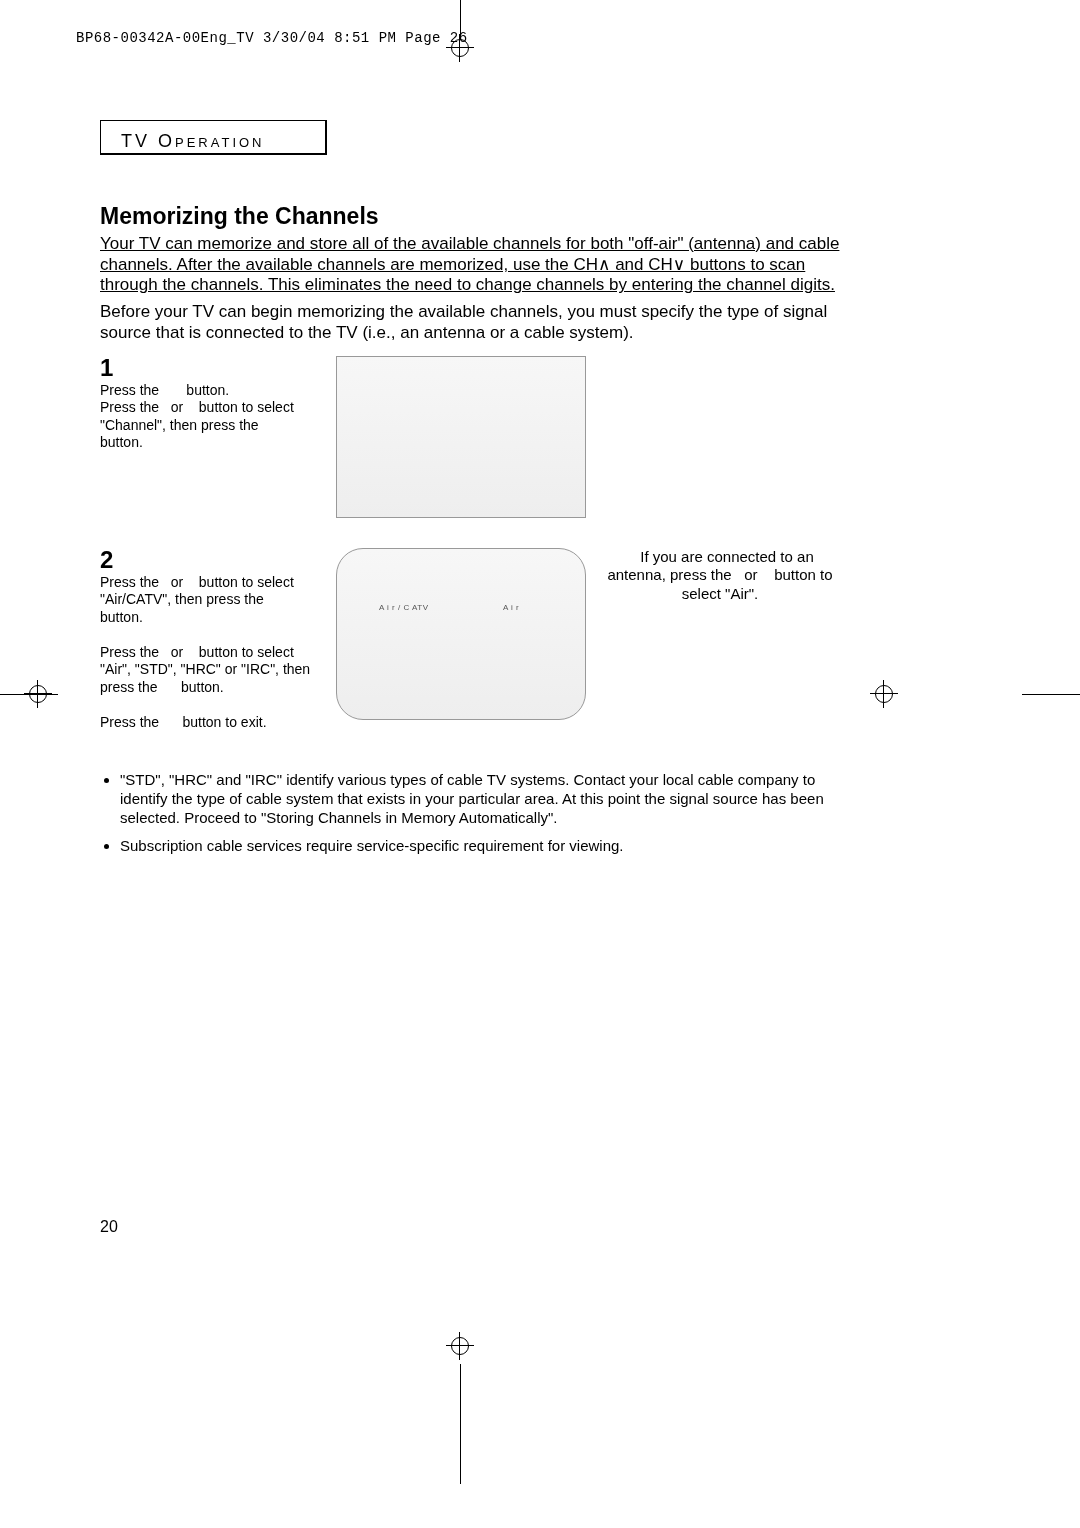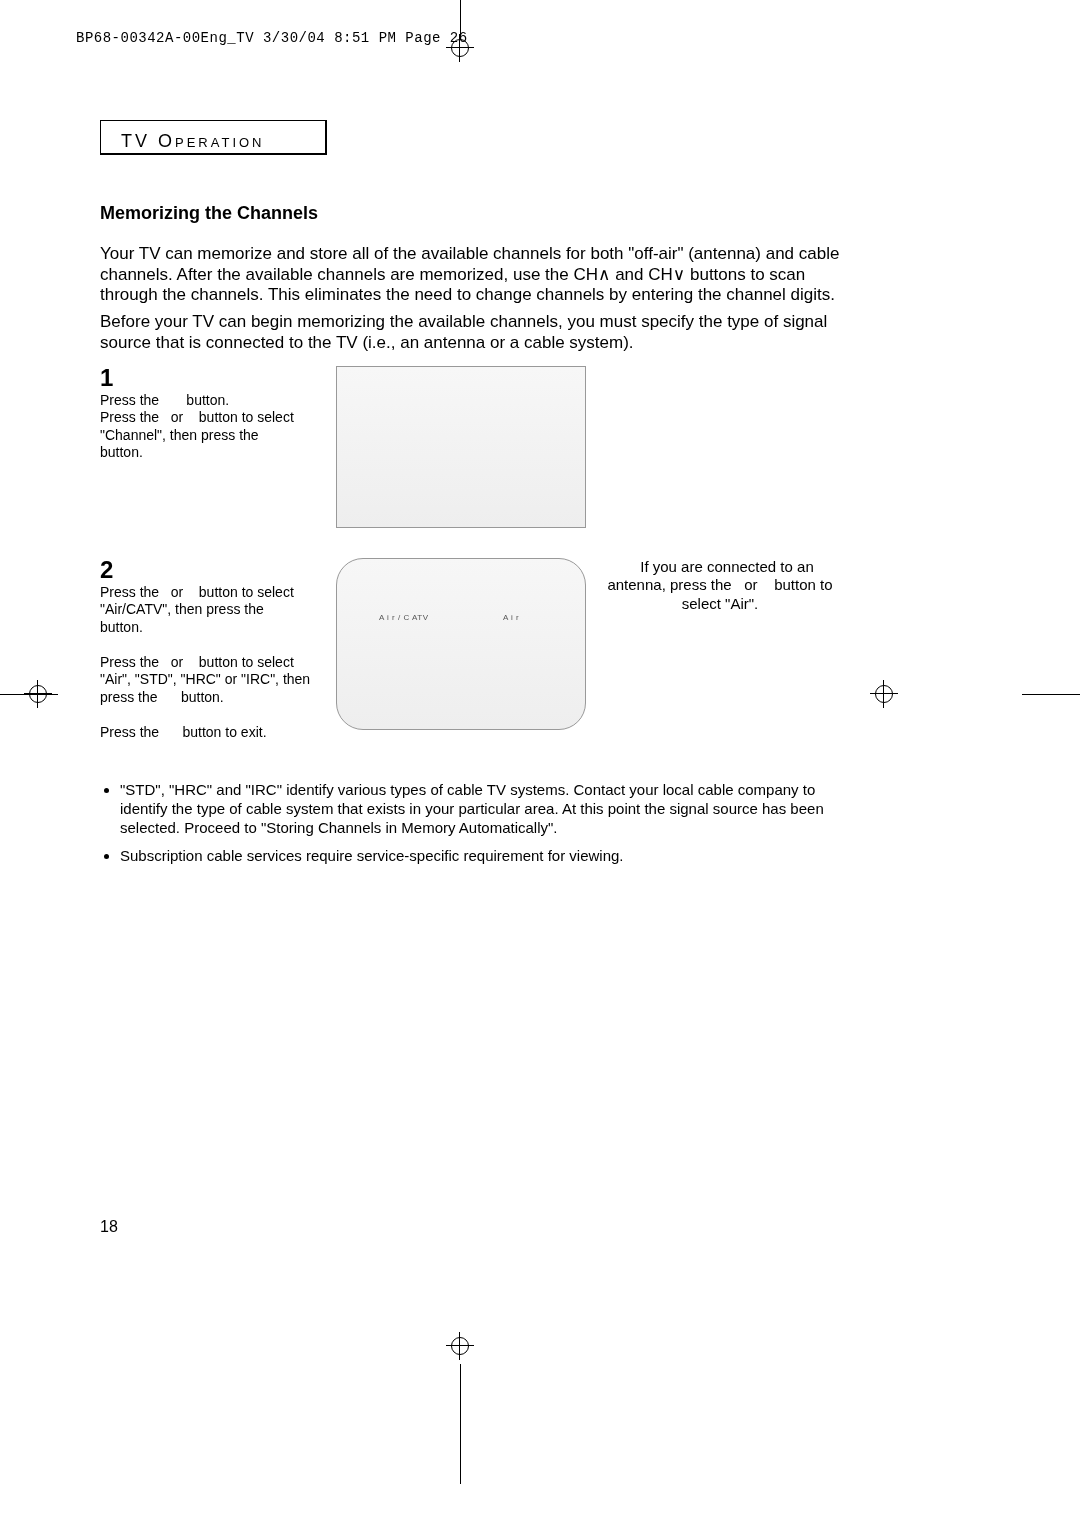--- a/index.html
+++ b/index.html
@@ -44,28 +44,29 @@
     border: 1px solid #000;
     border-bottom: 2px solid #000;
     border-right: 2px solid #000;
     display: inline-block;
     padding: 10px 60px 1px 20px;
     font-variant: small-caps;
     letter-spacing: 3px;
     font-size: 18px;
   }
   .title {
-    font-size: 18px;
+    font-size: 23px;
     font-weight: bold;
     margin-top: 48px;
   }
   .intro {
     font-size: 17px;
-    margin-top: 20px;
+    margin-top: 4px;
     line-height: 1.22;
+    text-decoration: underline;
   }
   .subheading {
     font-size: 16px;
     font-weight: bold;
     margin-top: 48px;
   }
   .subintro {
     font-size: 17px;
     margin-top: 6px;
     line-height: 1.22;
@@ -201,14 +202,14 @@
     </div>
 
     <div class="notes">
       <ul>
         <li>"STD", "HRC" and "IRC" identify various types of cable TV systems. Contact your local cable company to identify the type of cable system that exists in your particular area. At this point the signal source has been selected. Proceed to "Storing Channels in Memory Automatically".</li>
         <li>Subscription cable services require service-specific requirement for viewing.</li>
       </ul>
     </div>
   </div>
 
-  <div class="pagenum">18</div>
+  <div class="pagenum">20</div>
 </div>
 
 </body></html>

